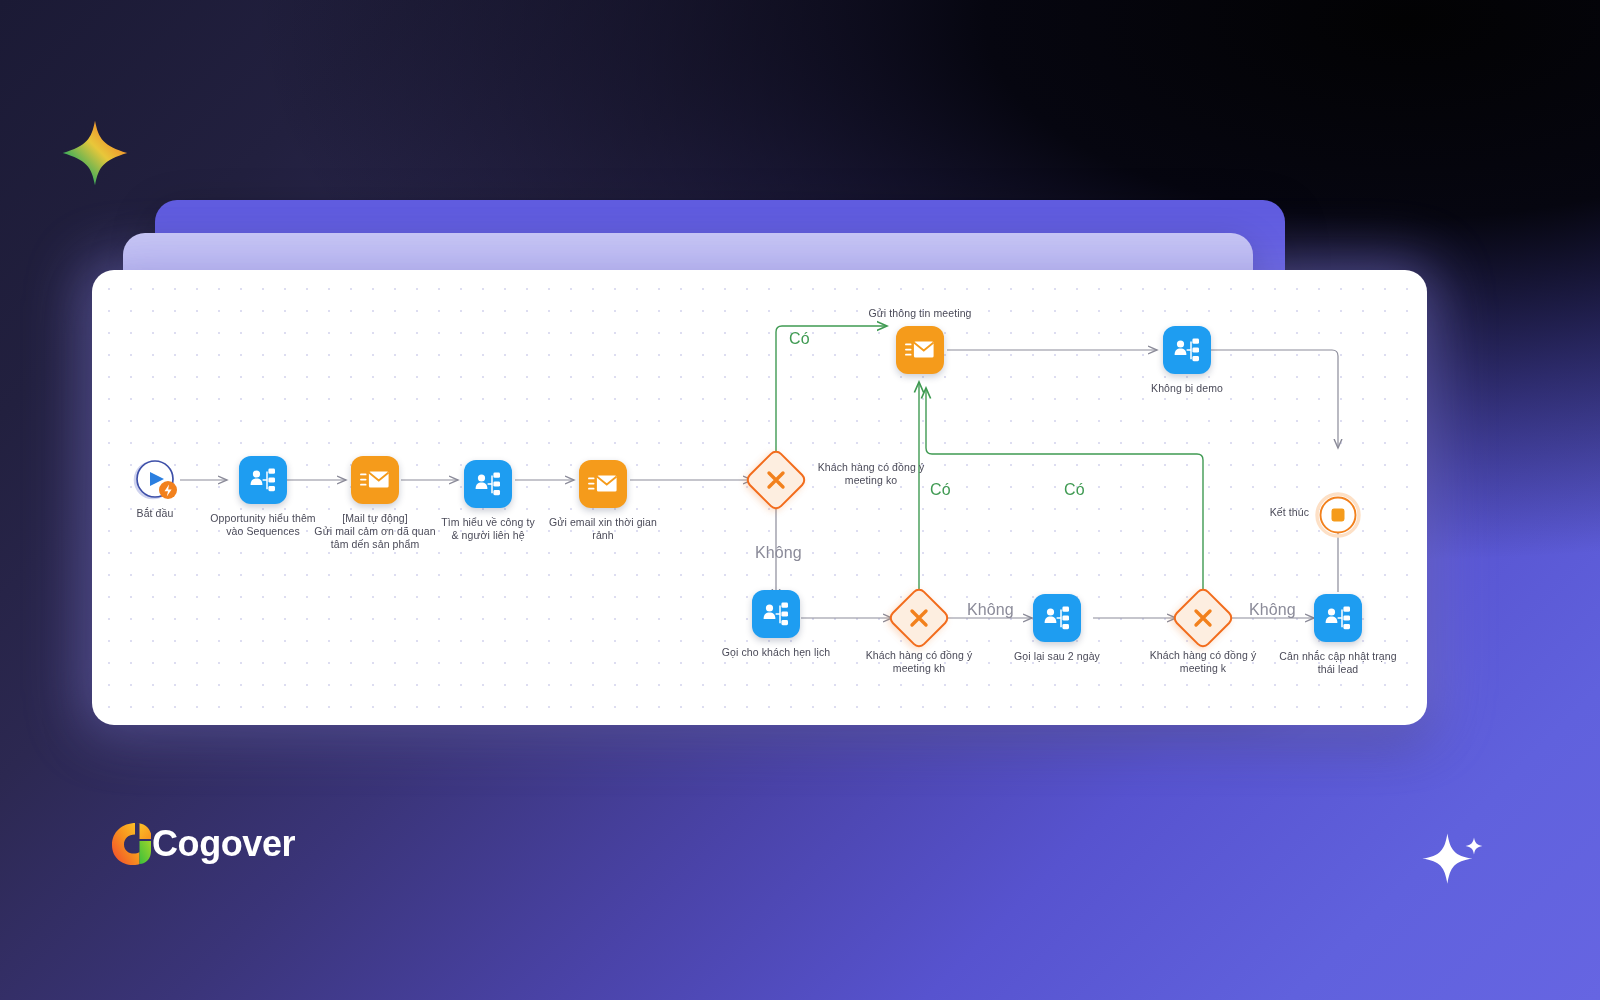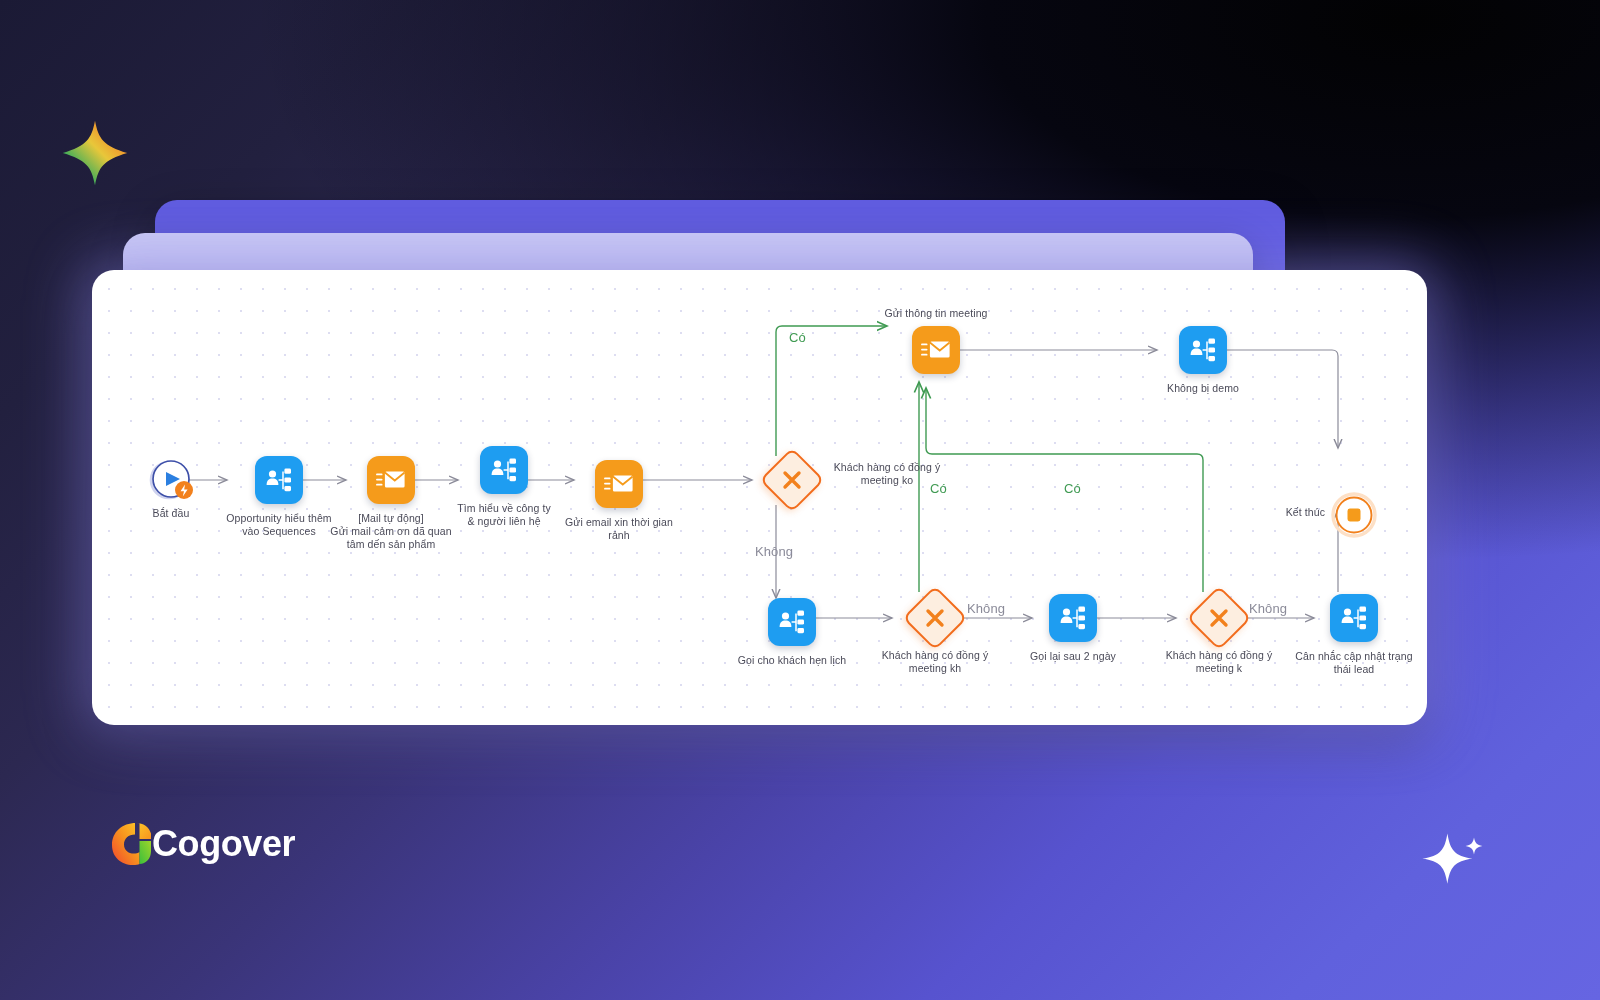--- a/index.html
+++ b/index.html
@@ -34,21 +34,21 @@
   }
   .card-front::before{
     content:""; position:absolute; inset:0;
     background-image:radial-gradient(circle, #d7d7ef 1.3px, transparent 1.4px);
     background-size:22px 22px; background-position:6px 8px;
     opacity:.85;
   }
   #canvas-svg { position:absolute; left:0; top:0; width:1335px; height:455px; }
 
   
-  .node { position:absolute;margin-left:16px; }
+  .node { position:absolute; }
   .sq {
     width:48px; height:48px; border-radius:12px;
     display:flex; align-items:center; justify-content:center;
     box-shadow:0 3px 7px rgba(20,30,70,.22);
   }
   .sq.blue { background:#1e9df1; }
   .sq.orange { background:#f59b1b; }
   .diamond {
     width:46px; height:46px; transform:rotate(45deg);
     background:#fdeee0; border:2.2px solid #f26c1c; border-radius:8px;
@@ -62,21 +62,21 @@
   .node-label {
     position:absolute; left:50%; transform:translateX(-50%);
     font-size:10.5px; line-height:13px; color:#4a4a58; text-align:center;
     white-space:pre; letter-spacing:.1px;
   }
   .label-below { top:56px; }
   .label-above { bottom:56px; }
   .label-right { left:auto; transform:none; }
 
   .edge-label {
-    position:absolute; font-size:13px; color:#8b8b99; white-space:nowrap;
+    position:absolute; font-size:16px; color:#8b8b99; white-space:nowrap;
     letter-spacing:.1px;
   }
   .edge-label.yes { color:#3f9a52; }
 
   
   #brand { position:absolute; left:108px; top:820px; display:flex; align-items:center; gap:0; }
   #brand-name { color:#fff; font-size:36px; font-weight:bold; letter-spacing:-.4px; }
 </style>
 </head>
 <body>
@@ -186,21 +186,21 @@
         </g>
         <rect x="9.5" y="4" width="21" height="17" rx="1.6" fill="#fff"></rect>
         <path d="M9.5 5 L20 13.6 L30.5 5" fill="none" stroke="#f59b1b" stroke-width="1.9"></path>
       </svg>
     </div>
     <div class="node-label label-below">[Mail tự động]
 Gửi mail cảm ơn dã quan
 tâm dến sản phẩm</div>
   </div>
 
-  <div class="node" style="left:372px; top:176px;">
+  <div class="node" style="left:372px; top:190px;">
     <div class="sq blue">
       <svg width="30" height="30" viewBox="0 0 30 30">
         <circle cx="8.5" cy="9" r="3.6" fill="#fff"></circle>
         <path d="M2.6 20 C2.6 15.4 5.1 13.6 8.5 13.6 C11.9 13.6 14.4 15.4 14.4 20 Z" fill="#fff"></path>
         <path d="M14.6 15 H19 V6.5 M19 15 H19.8 M19 15 V23.5 H19.8" fill="none" stroke="#fff" stroke-width="1.5"></path>
         <rect x="20.4" y="3.6" width="6.6" height="5.2" rx="1.4" fill="#fff"></rect>
         <rect x="20.4" y="12.4" width="6.6" height="5.2" rx="1.4" fill="#fff"></rect>
         <rect x="20.4" y="21" width="6.6" height="5.2" rx="1.4" fill="#fff"></rect>
       </svg>
     </div>
@@ -267,21 +267,21 @@
 
   <div class="node end-node" style="left:1223px; top:172px;">
     <svg width="46" height="46" viewBox="0 0 46 46">
       <circle cx="23" cy="23" r="21" fill="none" stroke="#fde0c6" stroke-width="3.4"></circle>
       <circle cx="23" cy="23" r="17.5" fill="#fff" stroke="#f2811d" stroke-width="1.9"></circle>
       <rect x="16.5" y="16.5" width="13" height="13" rx="2.4" fill="#f59b1b"></rect>
     </svg>
     <div class="node-label" style="left:auto; right:52px; top:14px; transform:none; white-space:nowrap;">Kết thúc</div>
   </div>
 
-  <div class="node" style="left:660px; top:328px;">
+  <div class="node" style="left:660px; top:320px;">
     <div class="sq blue">
       <svg width="30" height="30" viewBox="0 0 30 30">
         <circle cx="8.5" cy="9" r="3.6" fill="#fff"></circle>
         <path d="M2.6 20 C2.6 15.4 5.1 13.6 8.5 13.6 C11.9 13.6 14.4 15.4 14.4 20 Z" fill="#fff"></path>
         <path d="M14.6 15 H19 V6.5 M19 15 H19.8 M19 15 V23.5 H19.8" fill="none" stroke="#fff" stroke-width="1.5"></path>
         <rect x="20.4" y="3.6" width="6.6" height="5.2" rx="1.4" fill="#fff"></rect>
         <rect x="20.4" y="12.4" width="6.6" height="5.2" rx="1.4" fill="#fff"></rect>
         <rect x="20.4" y="21" width="6.6" height="5.2" rx="1.4" fill="#fff"></rect>
       </svg>
     </div>

